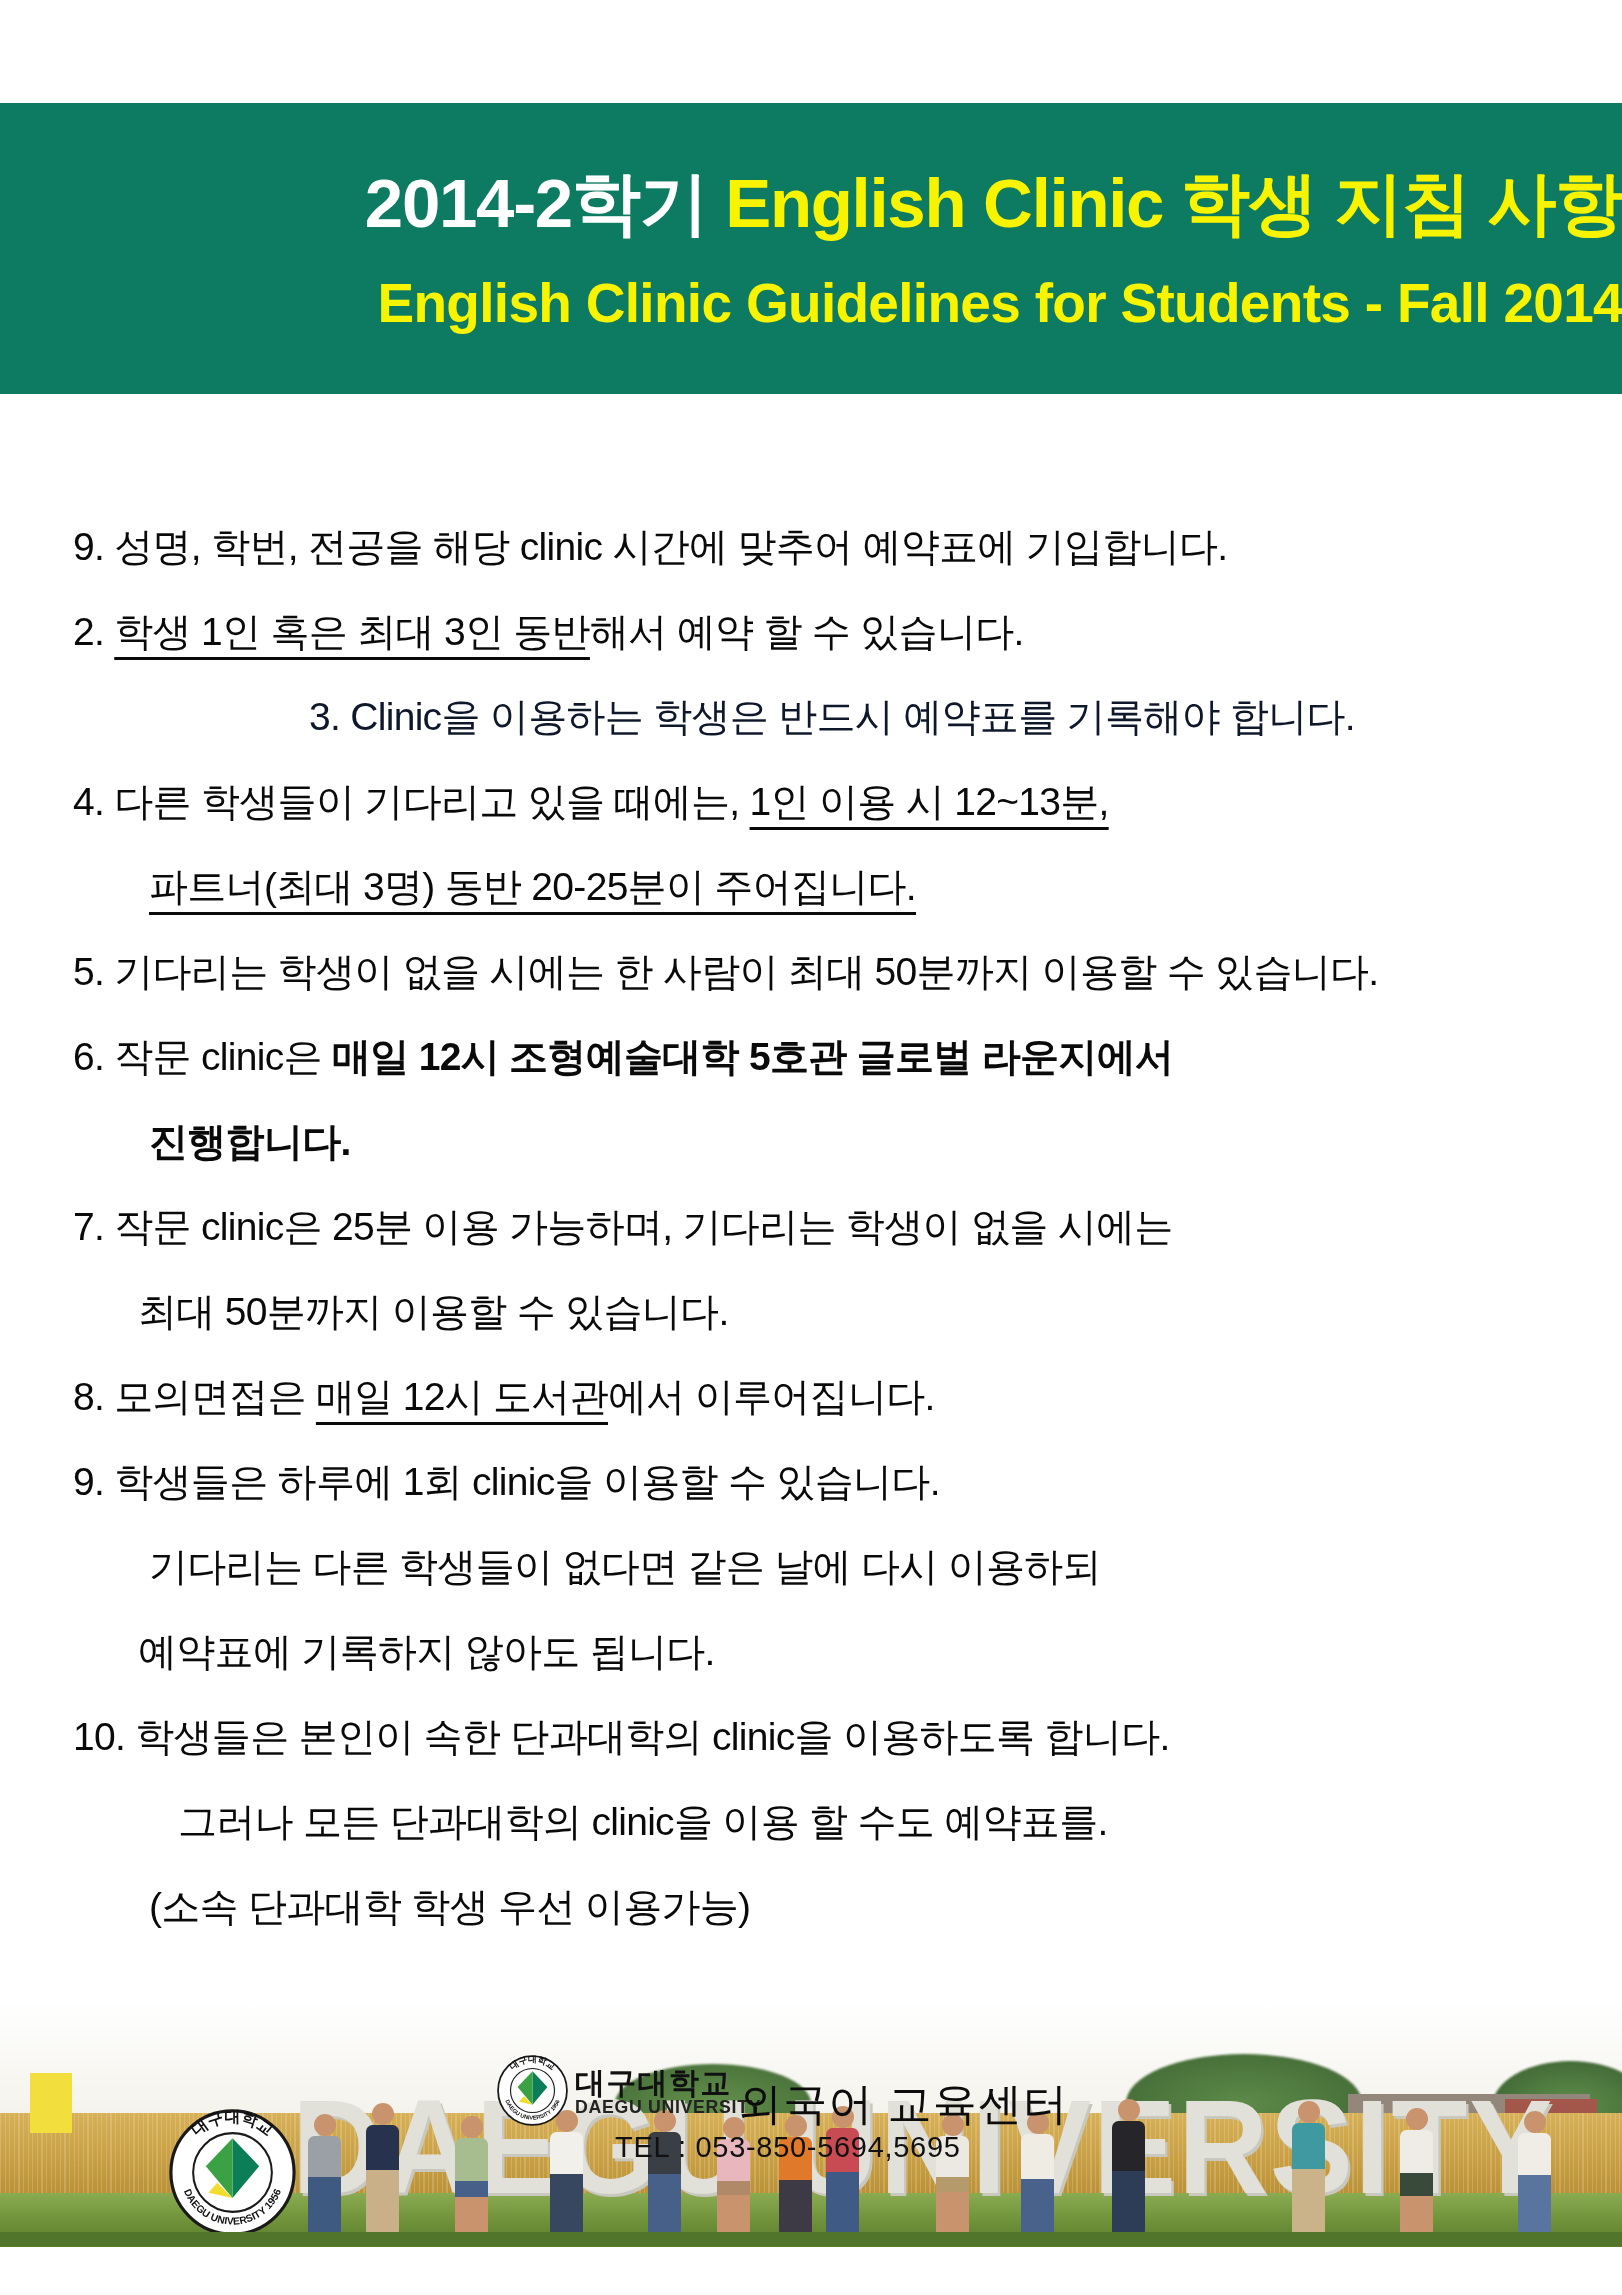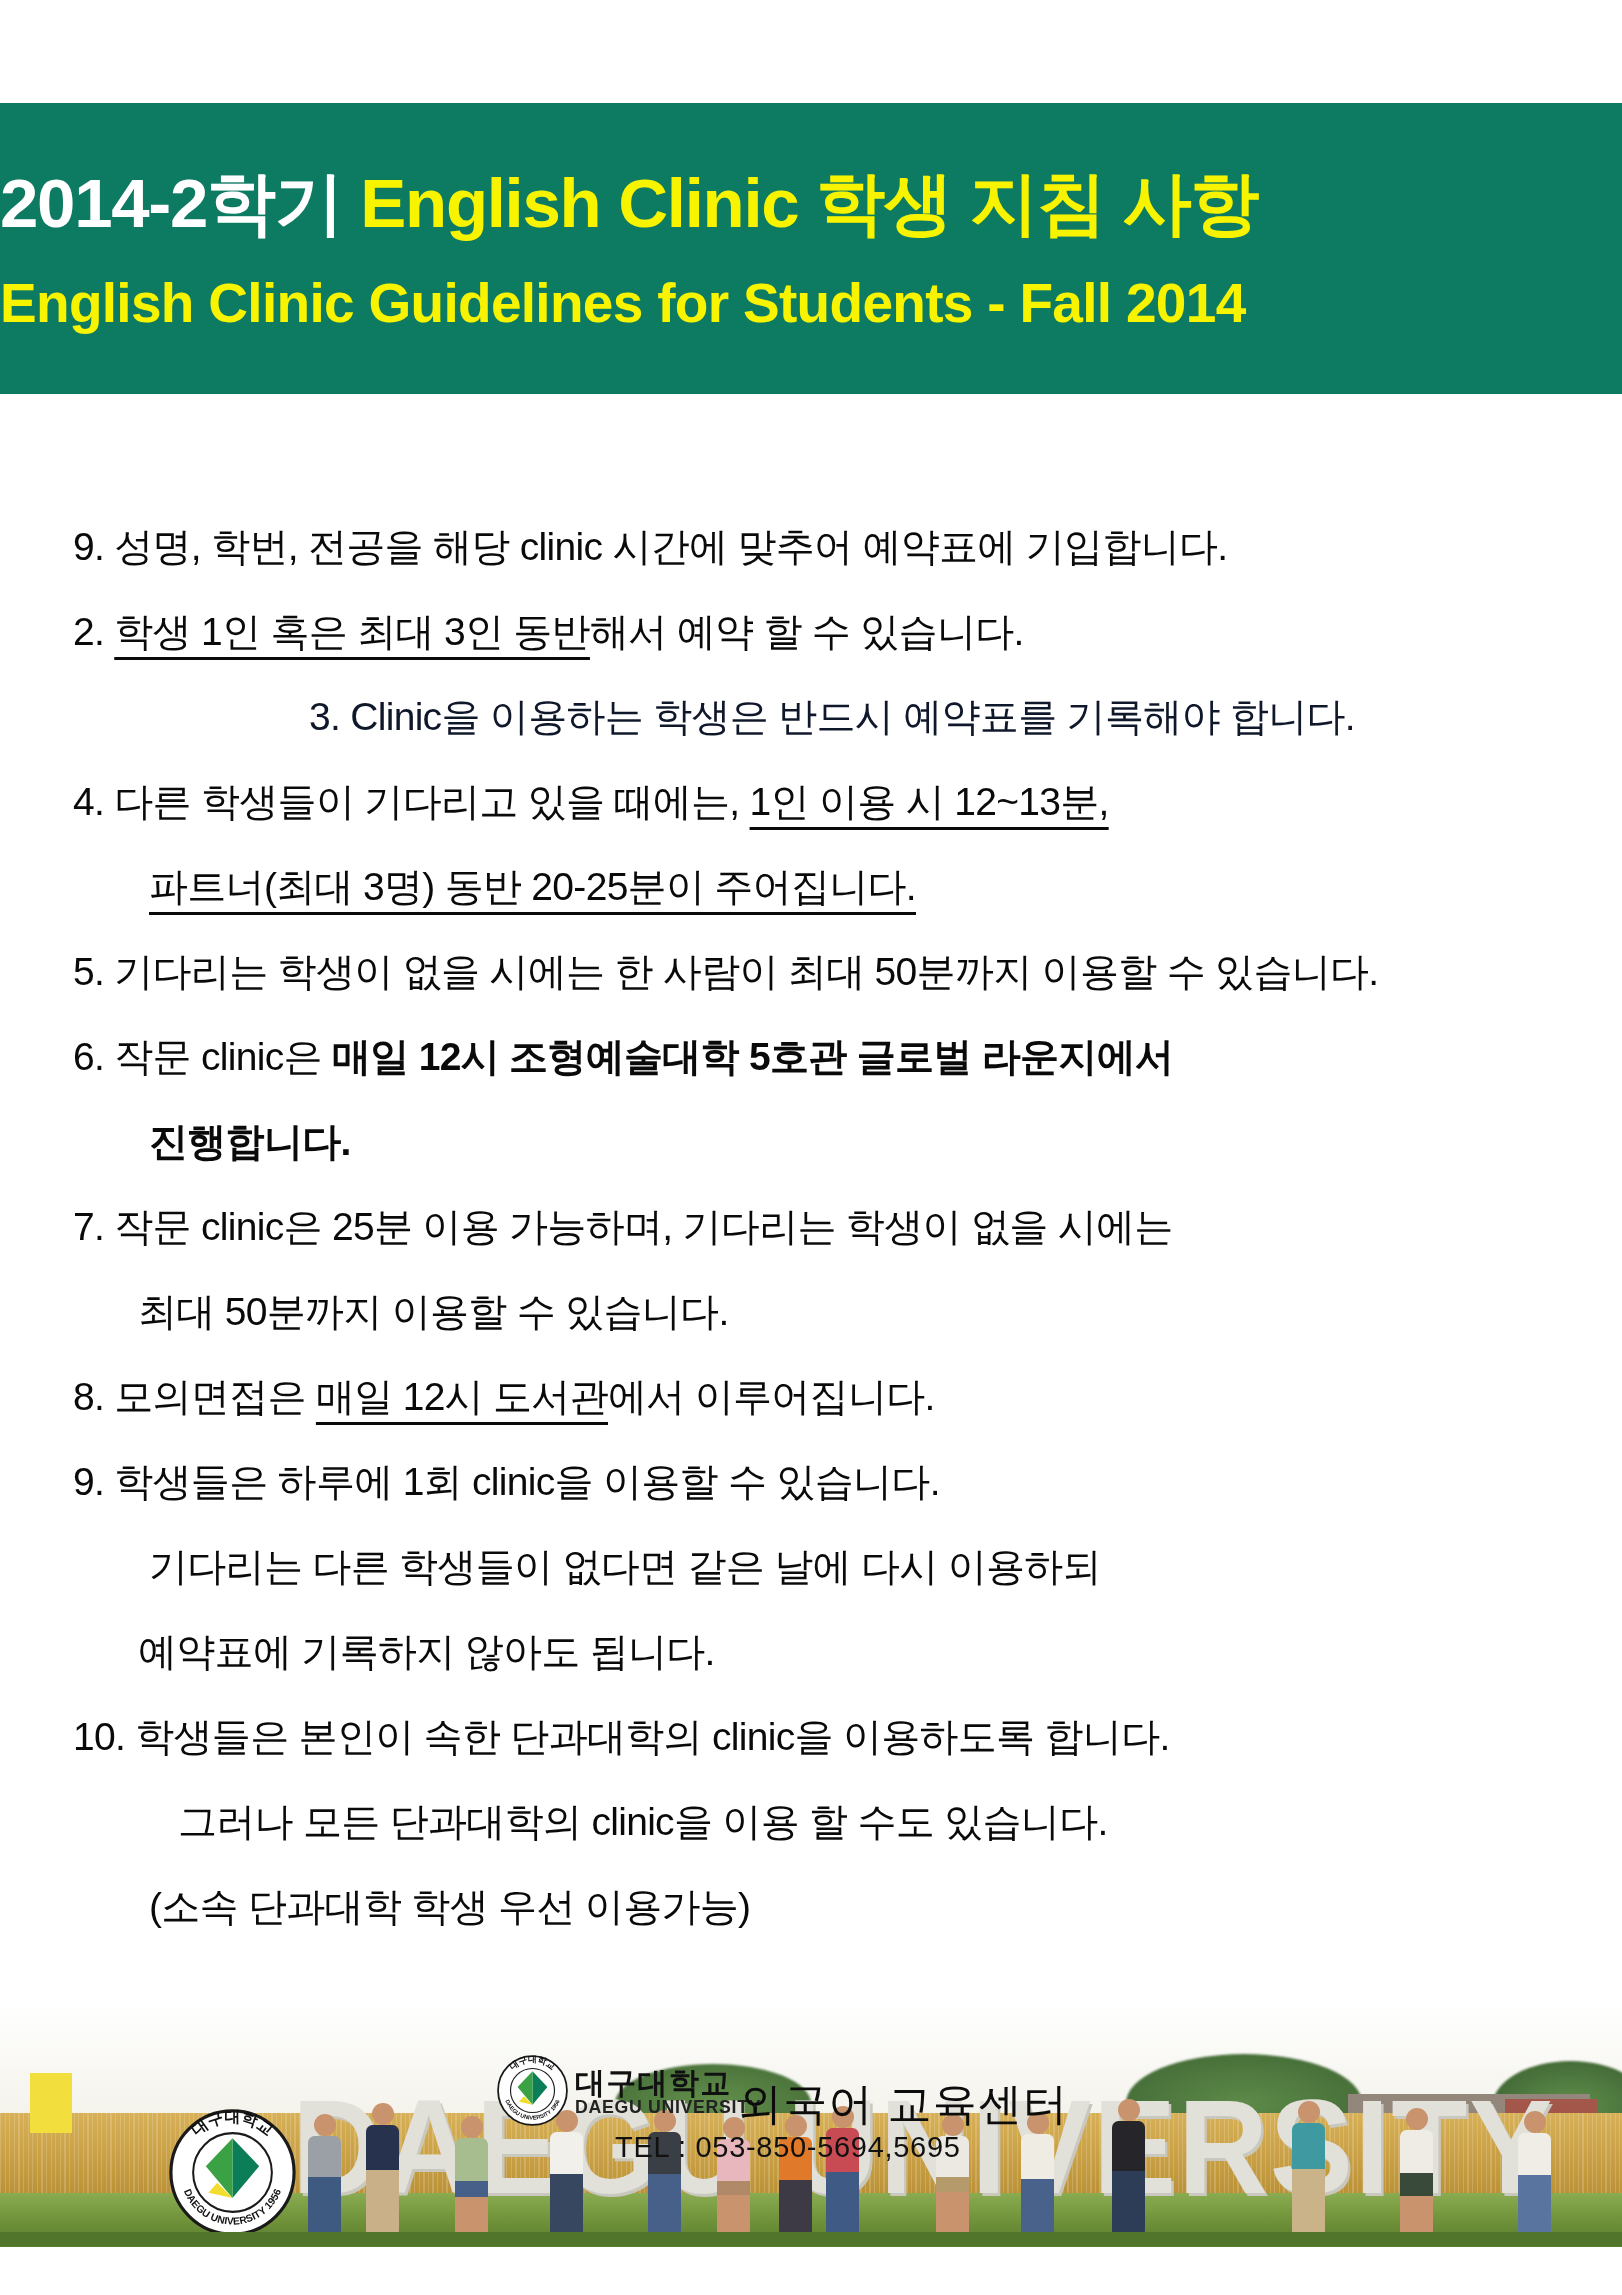--- a/index.html
+++ b/index.html
@@ -1,21 +1,21 @@
 <!DOCTYPE html>
 <html style="font-size:10.5px"><head>
 <meta charset="utf-8">
 <style>
   html,body{margin:0;padding:0;}
   body{
     width:1623px;height:2295px;position:relative;background:#ffffff;
     font-family:"Liberation Sans","DejaVu Sans",sans-serif;overflow:hidden;
   }
   
-  .banner{position:absolute;left:0;top:103px;width:1623px;height:291px;background:#0d7a62;text-align:left;}
+  .banner{position:absolute;left:0;top:103px;width:1623px;height:291px;background:#0d7a62;text-align:right;}
   .t1{margin-top:63px;font-size:69px;font-weight:bold;letter-spacing:-1.3px;white-space:nowrap;line-height:1.1;}
   .t1 .wh{color:#ffffff;}
   .t1 .yl{color:#f8f400;}
   .t2{margin-top:31px;font-size:55px;font-weight:bold;color:#f8f400;letter-spacing:-0.7px;white-space:nowrap;line-height:1.1;}
   
   .list{position:absolute;left:73px;top:504px;width:1518px;color:#0a0a0a;}
   .line{height:85px;line-height:85px;font-size:39px;letter-spacing:-0.7px;white-space:nowrap;}
   .line .u{text-decoration-line:underline;text-decoration-thickness:3.3px;text-underline-offset:11.8px;}
   .line .b{font-weight:bold;}
   .line.red{color:#0f172a;text-align:center;}
@@ -66,21 +66,21 @@
   <div class="line"><span>5. 기다리는 학생이 없을 시에는 한 사람이 최대 50분까지 이용할 수 있습니다.</span></div>
   <div class="line"><span>6. 작문 clinic은 </span><span class="b">매일 12시 조형예술대학 5호관 글로벌 라운지에서</span></div>
   <div class="line ind1"><span class="b">진행합니다.</span></div>
   <div class="line"><span>7. 작문 clinic은 25분 이용 가능하며, 기다리는 학생이 없을 시에는</span></div>
   <div class="line ind3"><span>최대 50분까지 이용할 수 있습니다.</span></div>
   <div class="line"><span>8. 모의면접은 </span><span class="u">매일 12시 도서관</span><span>에서 이루어집니다.</span></div>
   <div class="line"><span>9. 학생들은 하루에 1회 clinic을 이용할 수 있습니다.</span></div>
   <div class="line ind1"><span>기다리는 다른 학생들이 없다면 같은 날에 다시 이용하되</span></div>
   <div class="line ind3"><span>예약표에 기록하지 않아도 됩니다.</span></div>
   <div class="line"><span>10. 학생들은 본인이 속한 단과대학의 clinic을 이용하도록 합니다.</span></div>
-  <div class="line ind2"><span>그러나 모든 단과대학의 clinic을 이용 할 수도 있습니다.</span></div>
+  <div class="line ind2"><span>그러나 모든 단과대학의 clinic을 이용 할 수도 예약표를.</span></div>
   <div class="line ind1"><span>(소속 단과대학 학생 우선 이용가능)</span></div>
 </div>
 
 <div class="photo">
 
   <div class="tree" style="left:615px;top:62px;width:196px;height:79px;background:radial-gradient(ellipse at center,#63904c 0%,#4c753c 70%,rgba(76,117,60,0) 100%);"></div>
   <div class="tree" style="left:1126px;top:52px;width:236px;height:98px;background:radial-gradient(ellipse at center,#5d8a49 0%,#48703a 70%,rgba(72,112,58,0) 100%);"></div>
   <div class="tree" style="left:1492px;top:59px;width:157px;height:92px;background:radial-gradient(ellipse at center,#60904c 0%,#446c38 70%,rgba(68,108,56,0) 100%);"></div>
 
   <div class="bld" style="left:1348px;top:92px;width:242px;height:56px;"></div>

